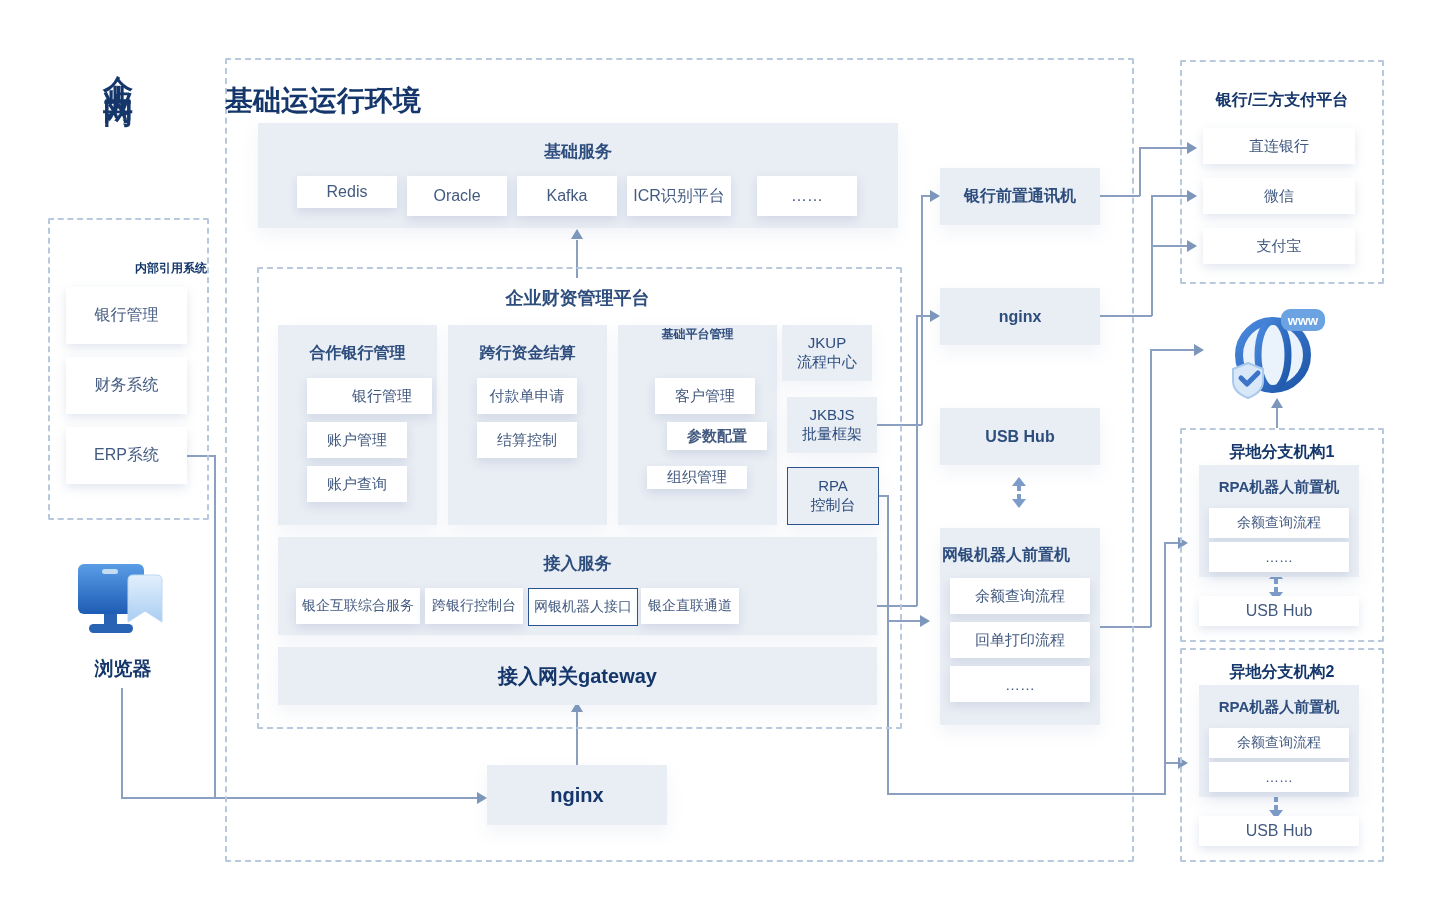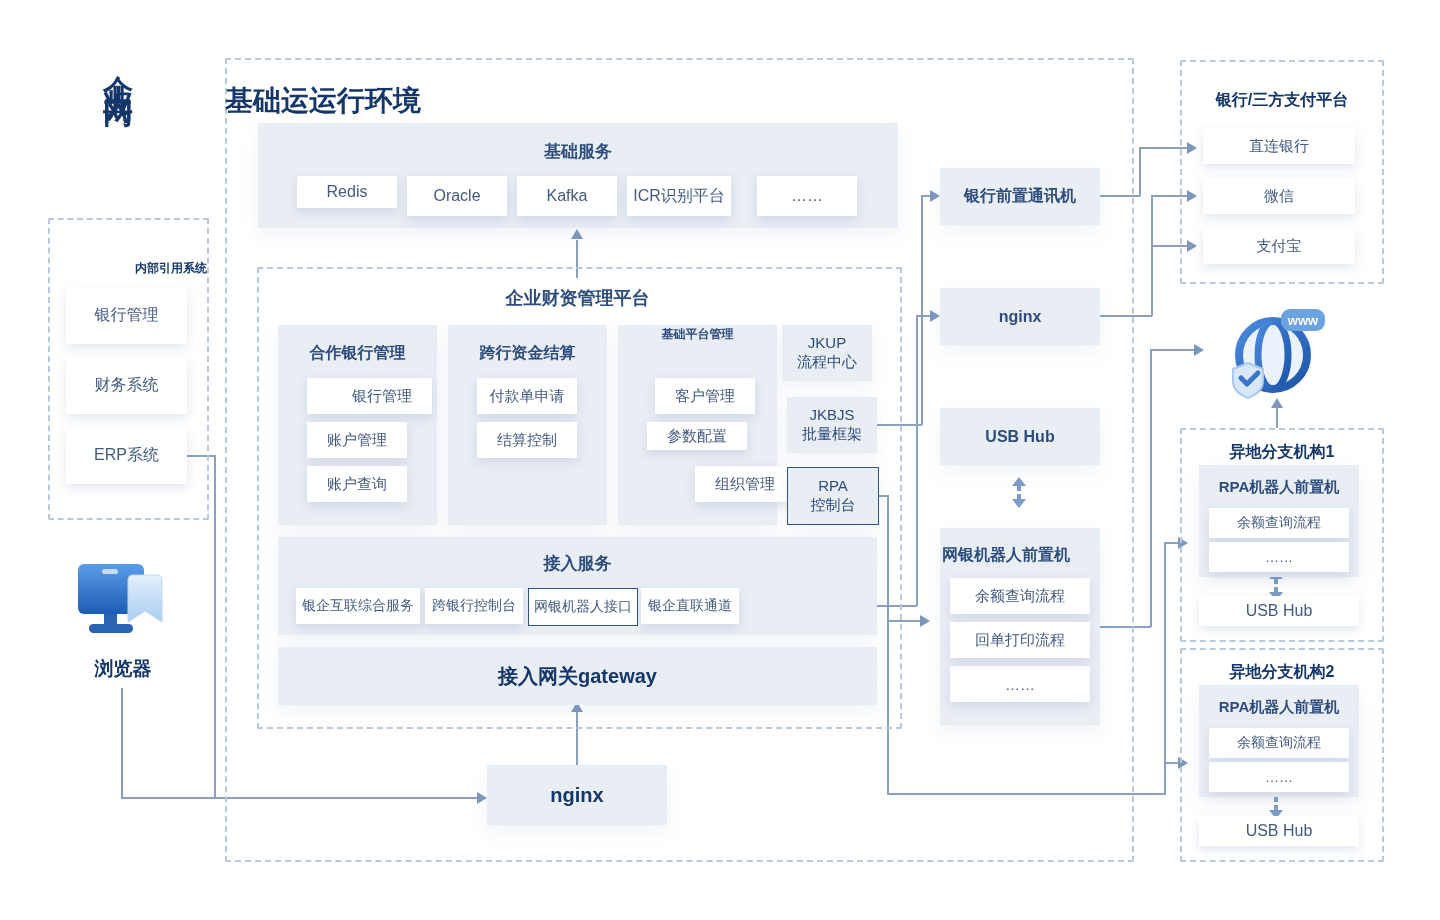--- a/index.html
+++ b/index.html
@@ -173,22 +173,22 @@
 <div class="chip" style="left:307px;top:466px;width:100px;height:36px;">账户查询</div>
 
 <div class="fill-box" style="left:448px;top:325px;width:159px;height:200px;"></div>
 <div class="sec-title" style="left:448px;top:343px;width:159px;font-size:16px;">跨行资金结算</div>
 <div class="chip" style="left:477px;top:378px;width:100px;height:36px;">付款单申请</div>
 <div class="chip" style="left:477px;top:422px;width:100px;height:36px;">结算控制</div>
 
 <div class="fill-box" style="left:618px;top:325px;width:159px;height:200px;"></div>
 <div class="sec-title" style="left:618px;top:326px;width:159px;font-size:12px;">基础平台管理</div>
 <div class="chip" style="left:647px;top:378px;width:100px;height:36px;margin-left:8px;">客户管理</div>
-<div class="chip" style="left:647px;top:422px;width:100px;height:28px;">参数配置</div>
-<div class="chip" style="left:647px;top:466px;width:100px;height:36px;margin-left:48px;">组织管理</div>
+<div class="chip" style="left:667px;top:422px;width:100px;height:28px;font-weight:bold;">参数配置</div>
+<div class="chip" style="left:647px;top:466px;width:100px;height:23px;">组织管理</div>
 
 <div class="fill-box" style="left:782px;top:325px;width:90px;height:56px;">
   <div class="two-line">
     <span>JKUP</span>
     <span>流程中心</span>
   </div>
 </div>
 <div class="fill-box" style="left:787px;top:397px;width:90px;height:56px;">
   <div class="two-line">
     <span>JKBJS</span>

